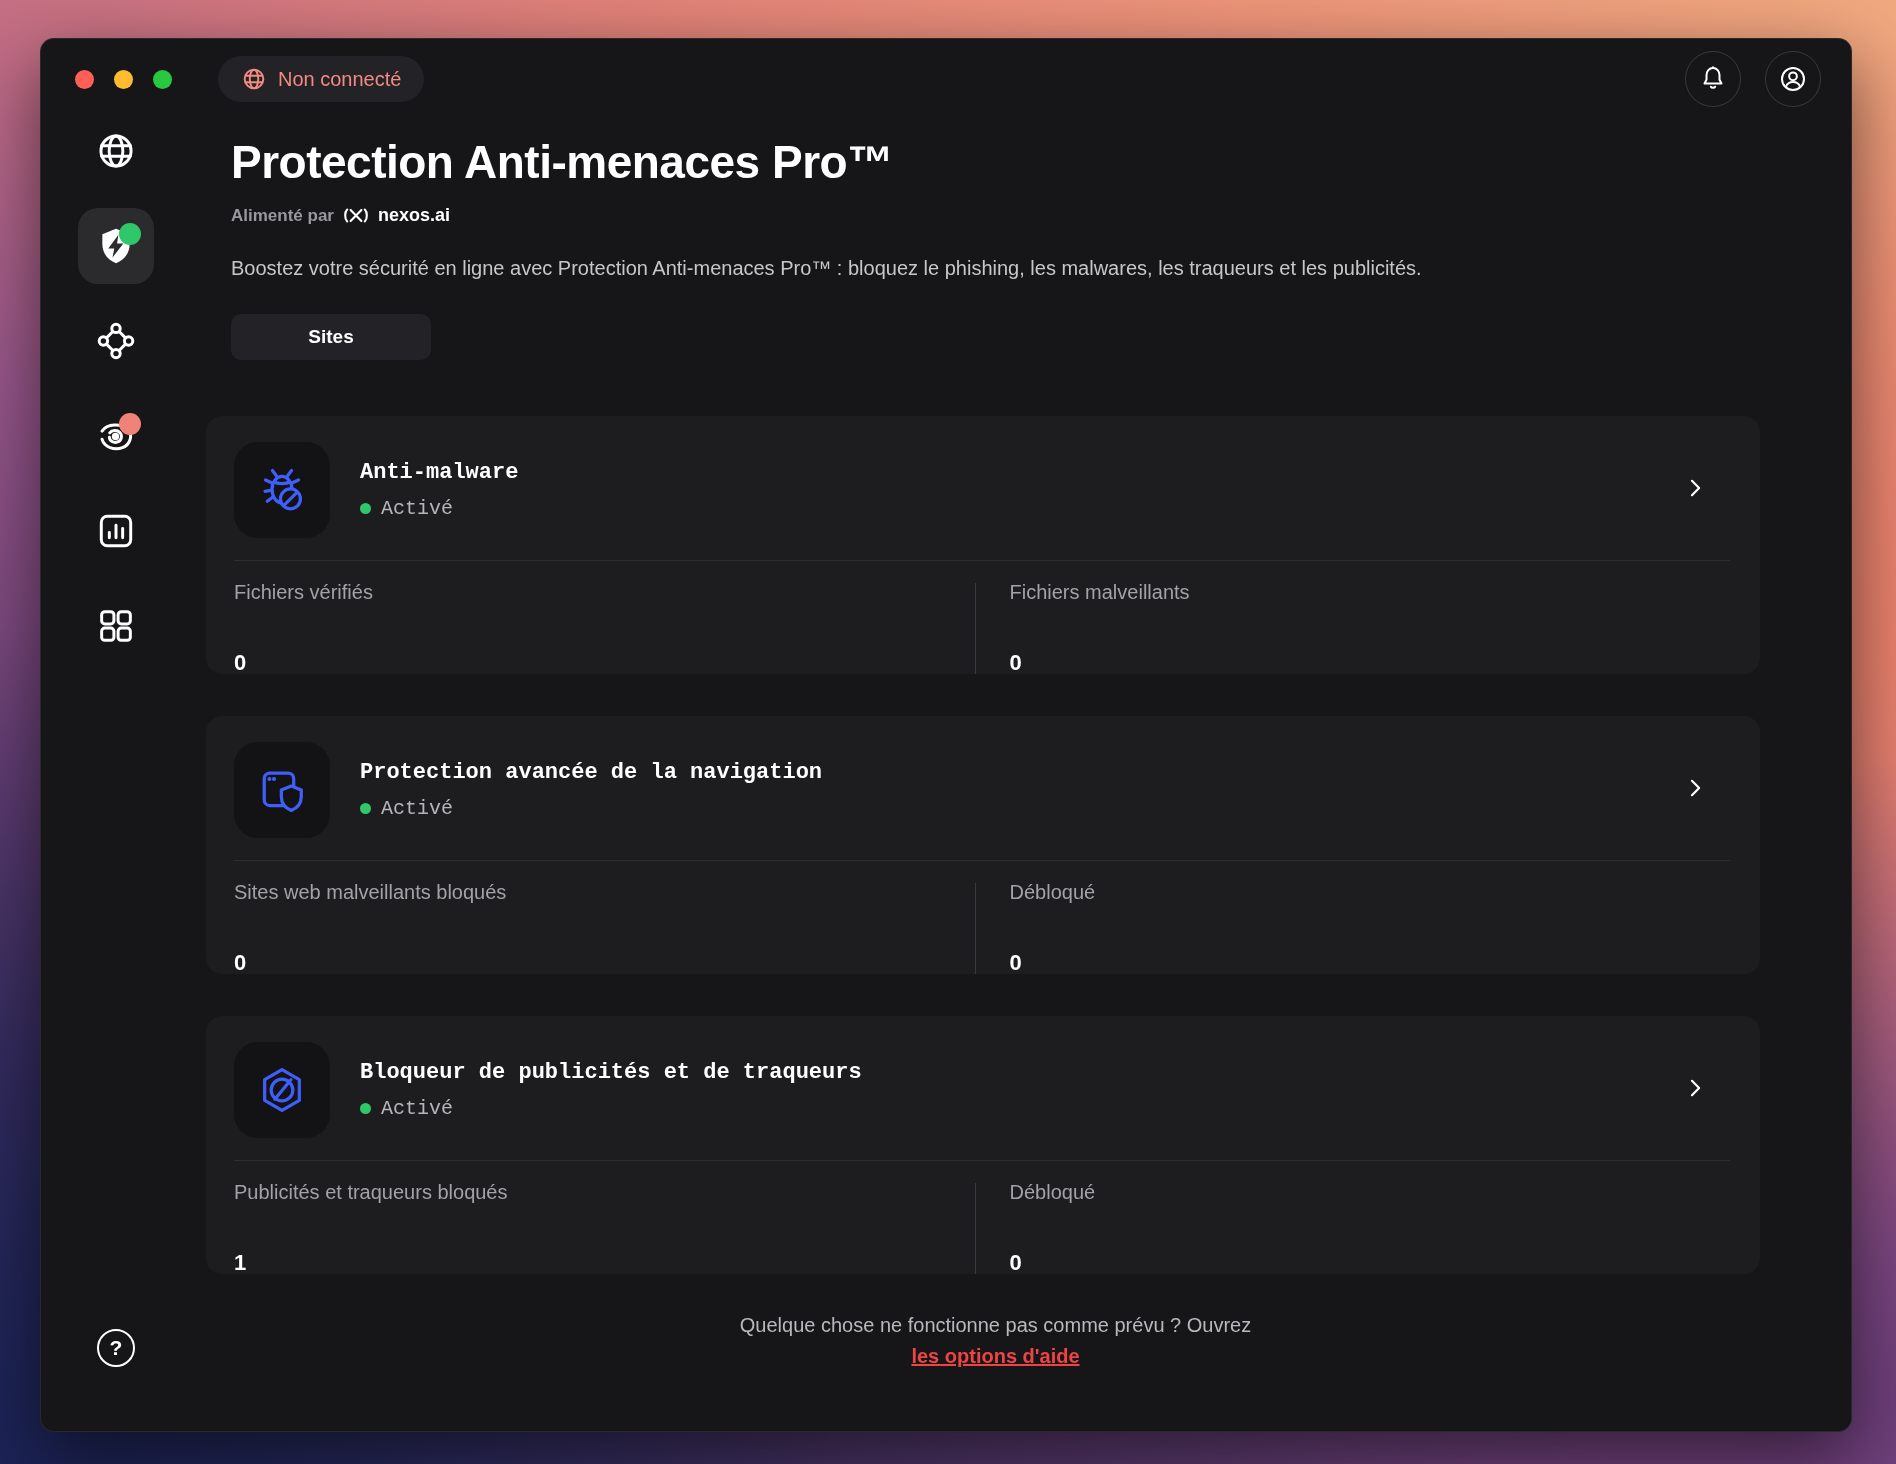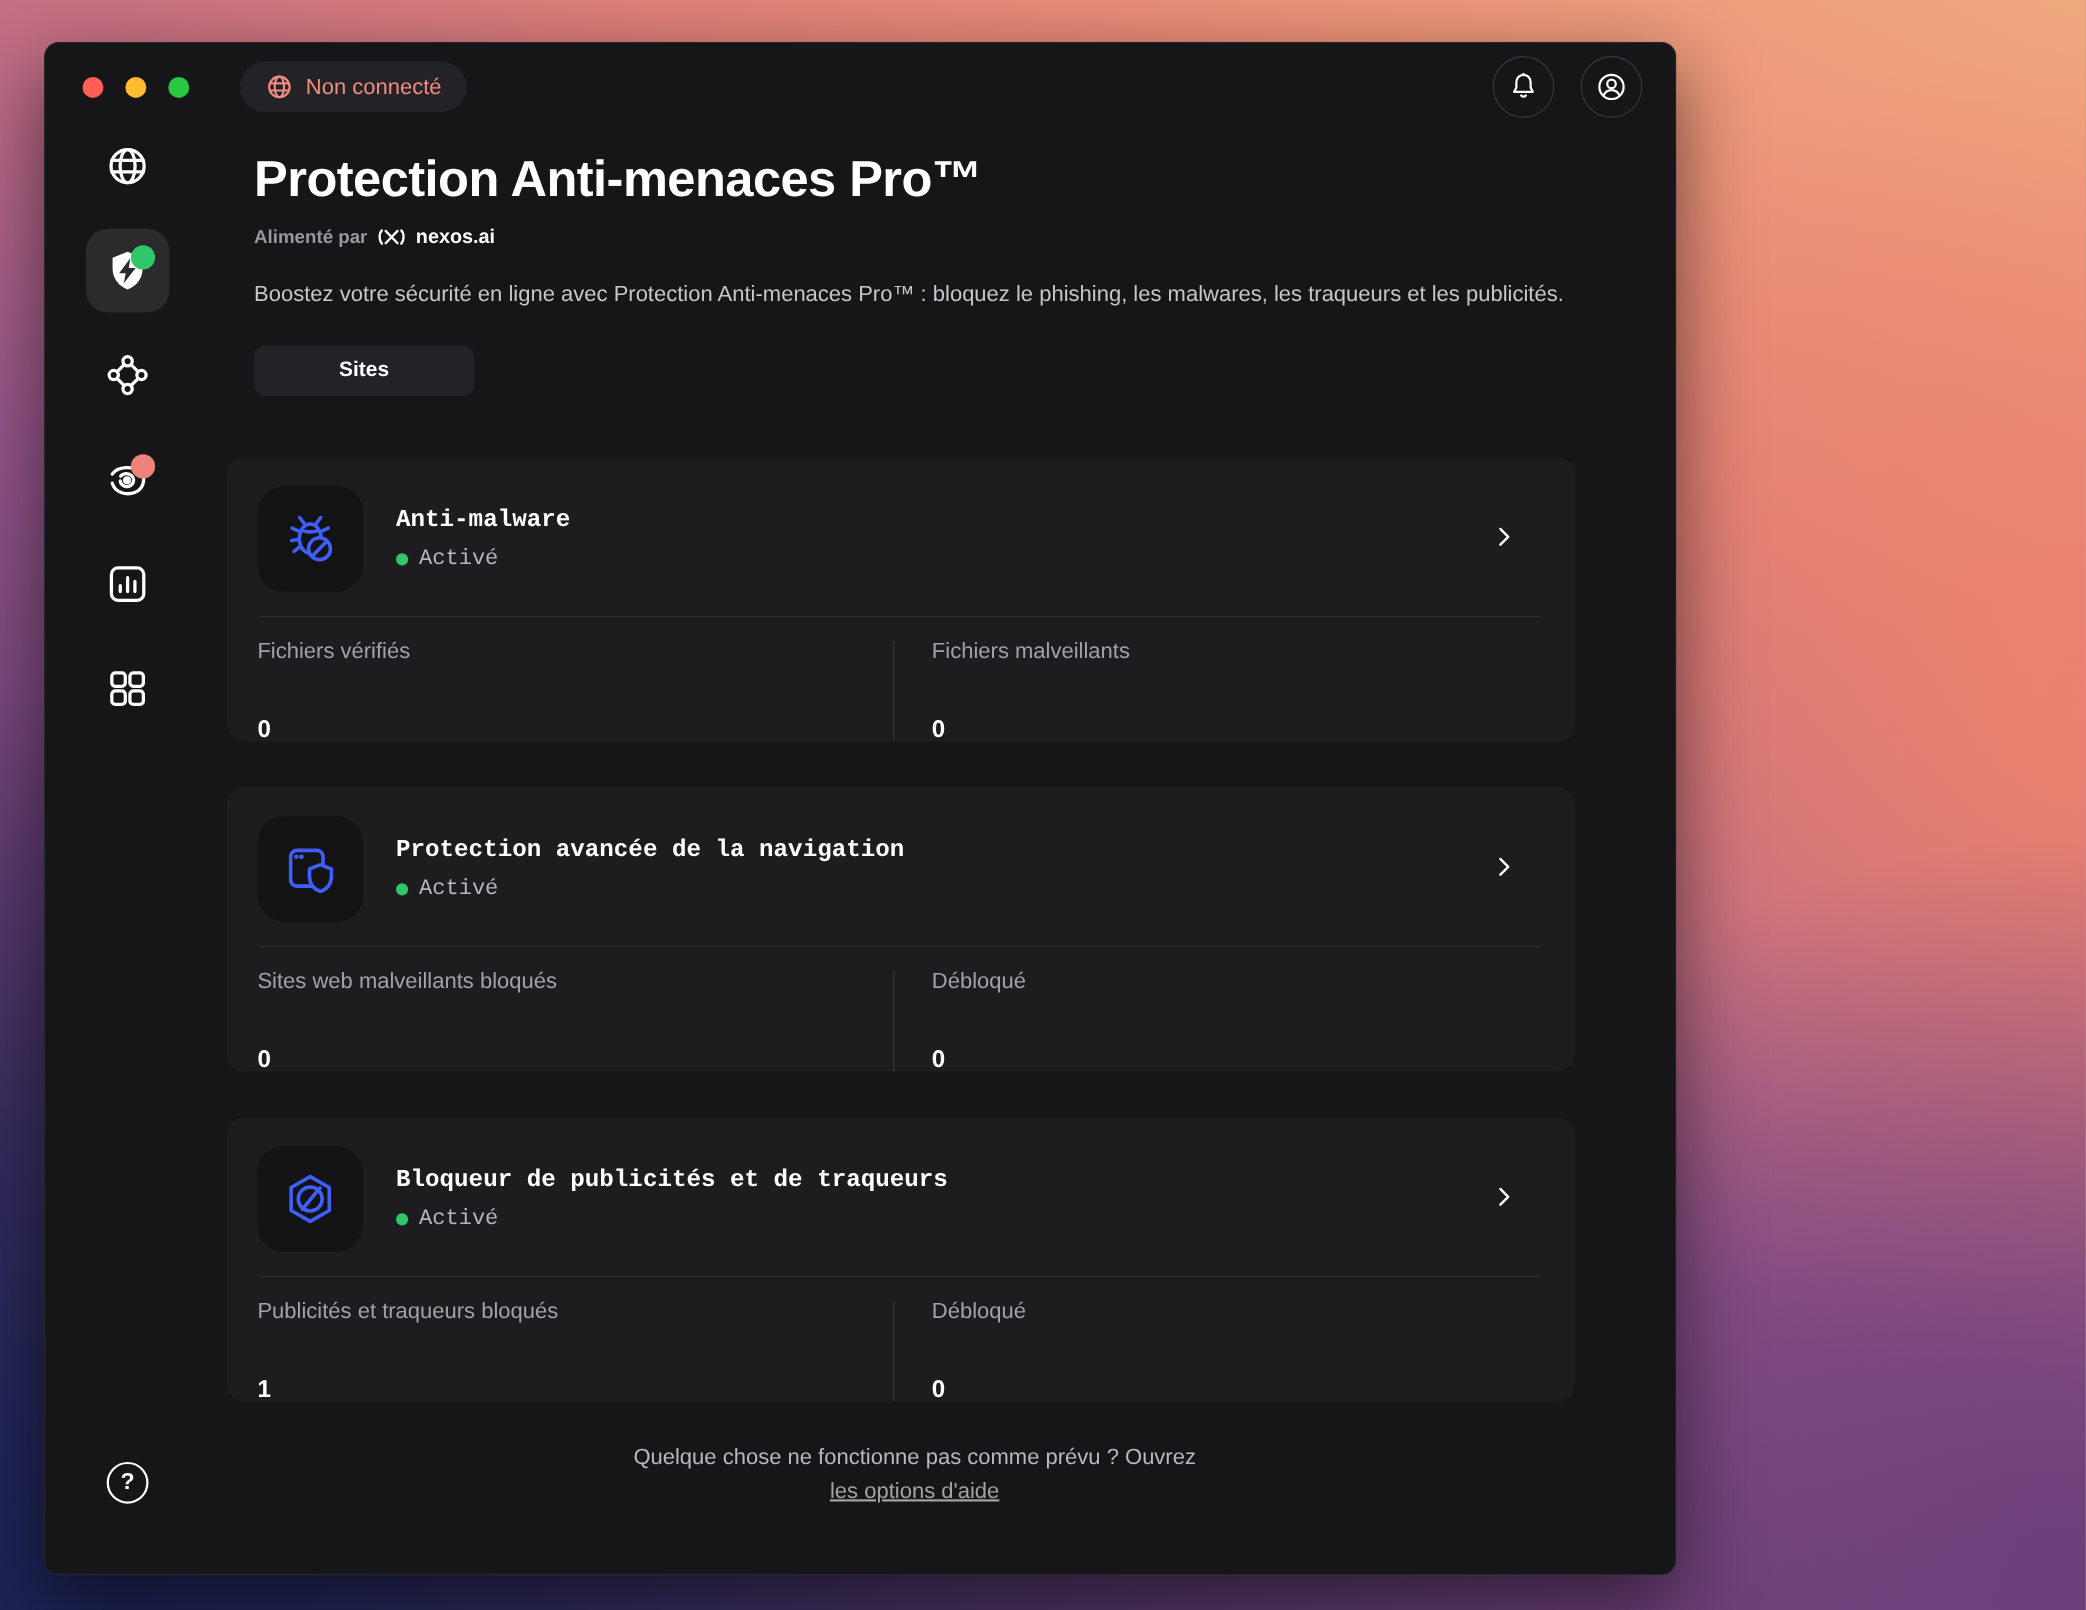--- a/index.html
+++ b/index.html
@@ -7,21 +7,21 @@
   body {
     font-family:"Liberation Sans", sans-serif;
     background:
       radial-gradient(circle at 99% 97%, rgba(107,61,122,.9) 0%, rgba(107,61,122,0) 28%),
       radial-gradient(circle at 100% 45%, rgba(236,130,106,.85) 0%, rgba(236,130,106,0) 30%),
       radial-gradient(circle at 0% 100%, rgba(28,35,86,.95) 0%, rgba(28,35,86,0) 35%),
       linear-gradient(205deg, #f0a97f 0%, #ec9379 14%, #e08178 26%, #c06c85 40%, #96568a 54%, #6e4278 70%, #463263 84%, #232a5c 100%);
     position:relative;
   }
   .window {
-    position:absolute; left:40px; top:38px; width:1484px; height:1394px;
+    position:absolute; left:40px; top:38px; width:1812px; height:1394px;
     background:#161618; border-radius:14px;
     border:1px solid rgba(255,255,255,.08);
     box-shadow:0 25px 70px rgba(0,0,0,.55);
     display:flex; flex-direction:column; overflow:hidden;
   }
   
   .topbar { display:flex; align-items:center; padding:12px 30px 0 34px; height:68px; flex:0 0 auto; }
   .traffic { display:flex; gap:20px; margin-right:46px; }
   .tl { width:19px; height:19px; border-radius:50%; border:none; cursor:default; }
   .tl.red{ background:#ff5f57; } .tl.yellow{ background:#febc2e; } .tl.green{ background:#28c840; }
@@ -82,21 +82,21 @@
   .card-divider { height:1px; background:#2e2e31; margin-top:22px; }
   .stats { display:flex; margin-top:20px; }
   .stat-col { display:flex; flex-direction:column;gap:32px; }
   .stat-col.left { flex:0 0 49.5%; }
   .stat-col.right { flex:1; padding-left:34px; }
   .v-div { width:1px; background:#3a3a3e; margin:2px 0; }
   .stat-label { color:#a2a2a8; font-size:20px; }
   .stat-value { color:#fff; font-size:22px; font-weight:bold; margin-top:14px; }
   .footer-row { display:flex; align-items:center; margin:40px 0 0 25px; gap:8px;flex-direction:column; }
   .footer-text { color:#b9b9bd; font-size:20px; }
-  .footer-link { color:#a3a3a3; font-size:20px; font-weight:normal; text-decoration:underline; cursor:pointer; }
+  .footer-link { color:#ef4444; font-size:20px; font-weight:bold; text-decoration:underline; cursor:pointer; }
 </style>
 </head>
 <body>
 
 <div class="window">
 
   <div class="topbar">
     <div class="traffic">
       <button class="tl red"></button>
       <button class="tl yellow"></button>

